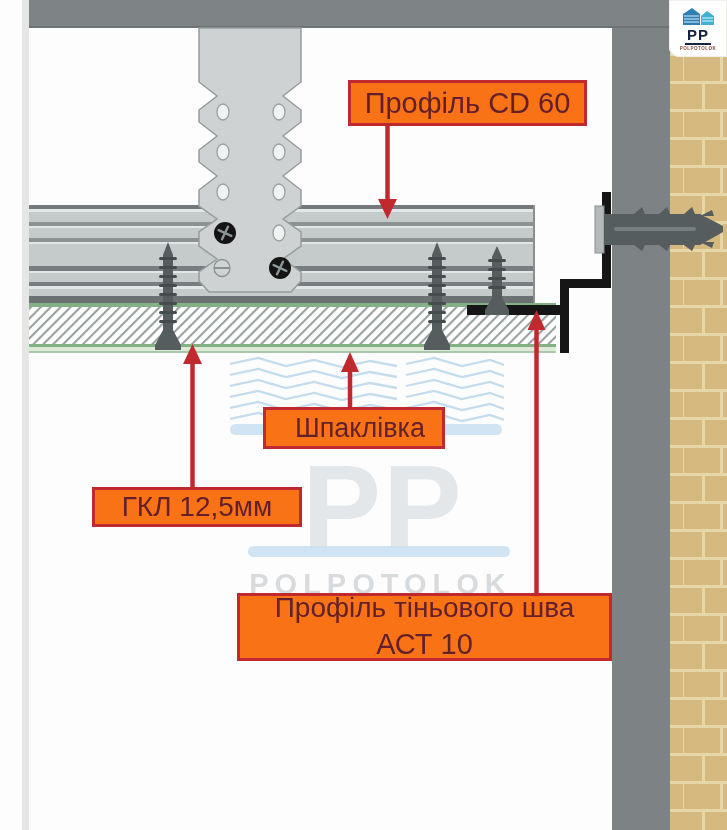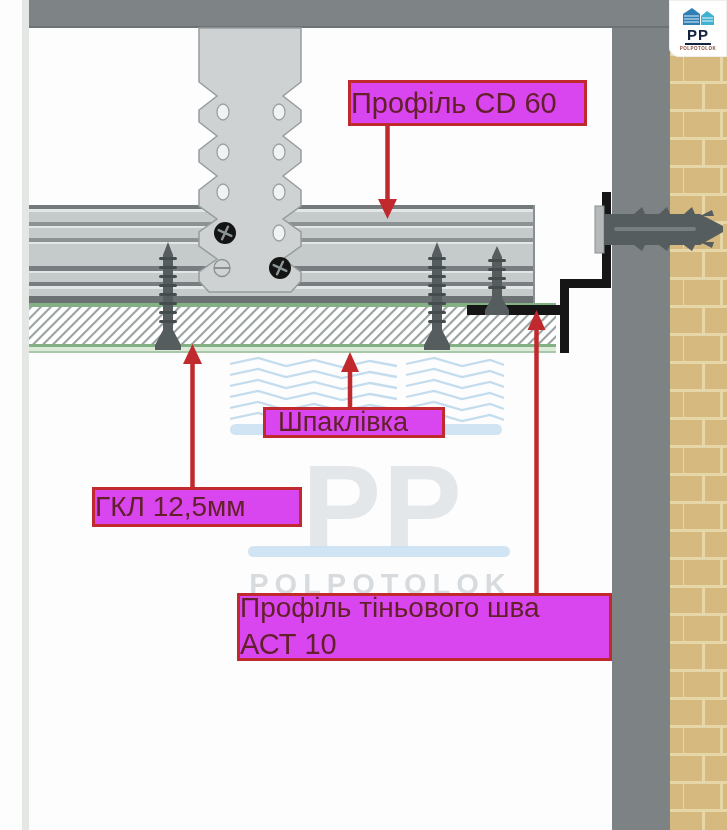--- a/index.html
+++ b/index.html
@@ -31,25 +31,25 @@
 
   
   .wm-bar{position:absolute;height:11px;border-radius:6px;background:var(--watermark_blue,#c9dff1);opacity:.85;}
   .wm-pp{position:absolute;left:278px;top:448px;width:210px;text-align:center;
          font-size:118px;line-height:1;font-weight:700;letter-spacing:2px;color:#e4e7ea;}
   .wm-brand{position:absolute;left:238px;top:568px;width:285px;text-align:center;
          font-size:29px;font-weight:700;letter-spacing:6px;color:#d8dbde;}
 
   
   .label{position:absolute;box-sizing:border-box;border:3px solid var(--accent_red,#c02a2e);
-         background:#d946ef;color:var(--label_text,#63202b);
-         display:flex;flex-direction:column;align-items:flex-start;justify-content:center;
+         background:#f97316;color:var(--label_text,#63202b);
+         display:flex;flex-direction:column;align-items:center;justify-content:center;
          text-align:center;}
   .label-cd60{left:348px;top:80px;width:239px;height:46px;font-size:29px;}
-  .label-shpak{left:263px;top:407px;width:182px;height:31px;font-size:27px;padding-left:12px;}
+  .label-shpak{left:263px;top:407px;width:182px;height:42px;font-size:27px;padding-left:12px;}
   .label-gkl{left:92px;top:487px;width:210px;height:40px;font-size:28px;}
   .label-ast{left:237px;top:593px;width:375px;height:68px;font-size:28px;line-height:1.3;}
   .label-ast .bold{font-weight:400;font-size:29px;}
 
   
   .logo{position:absolute;left:669px;top:0px;width:58px;height:57px;background:#ffffff;
         border-radius:0 0 0 10px;box-shadow:0 0 0 1px #f0f0ea inset;
         display:flex;flex-direction:column;align-items:center;justify-content:center;gap:1px;}
   .logo-pp{font-size:15px;font-weight:800;letter-spacing:1px;color:var(--logo_navy,#16233f);
            border-bottom:2px solid var(--logo_navy,#16233f);line-height:1;padding:0 2px 1px;}

